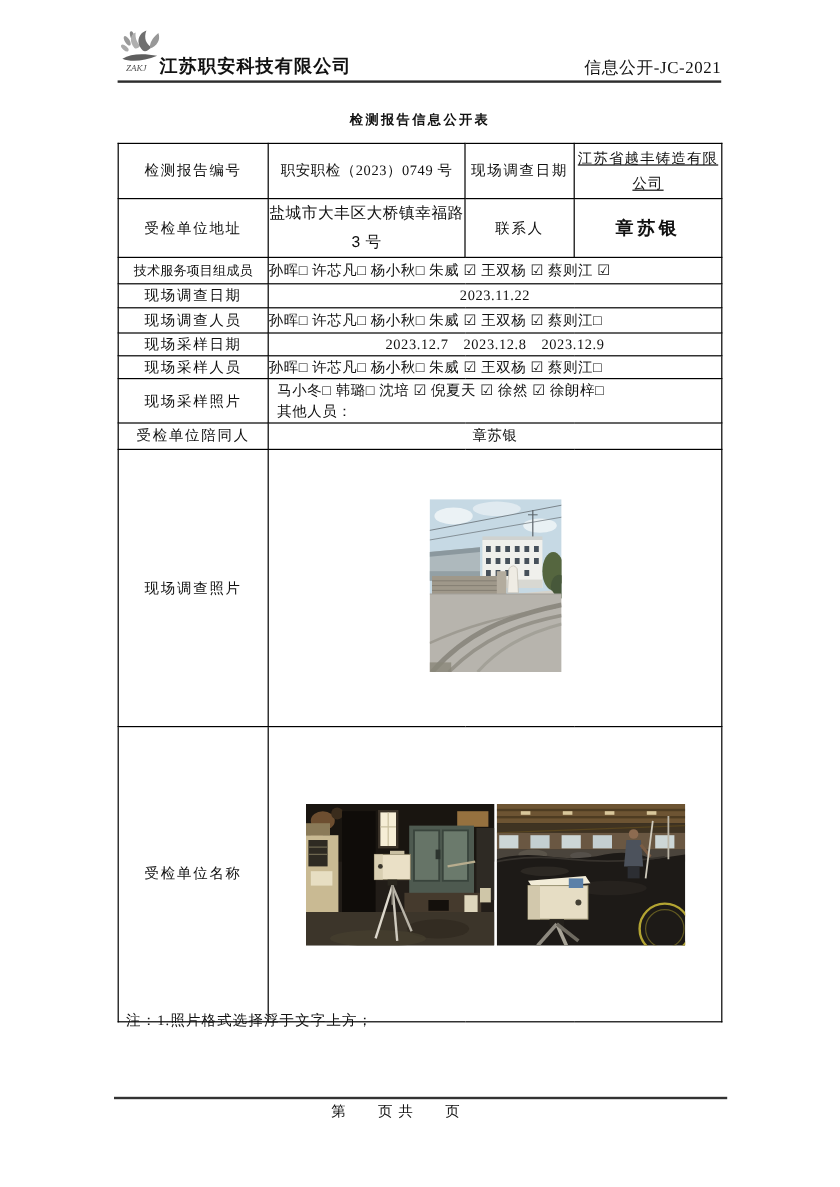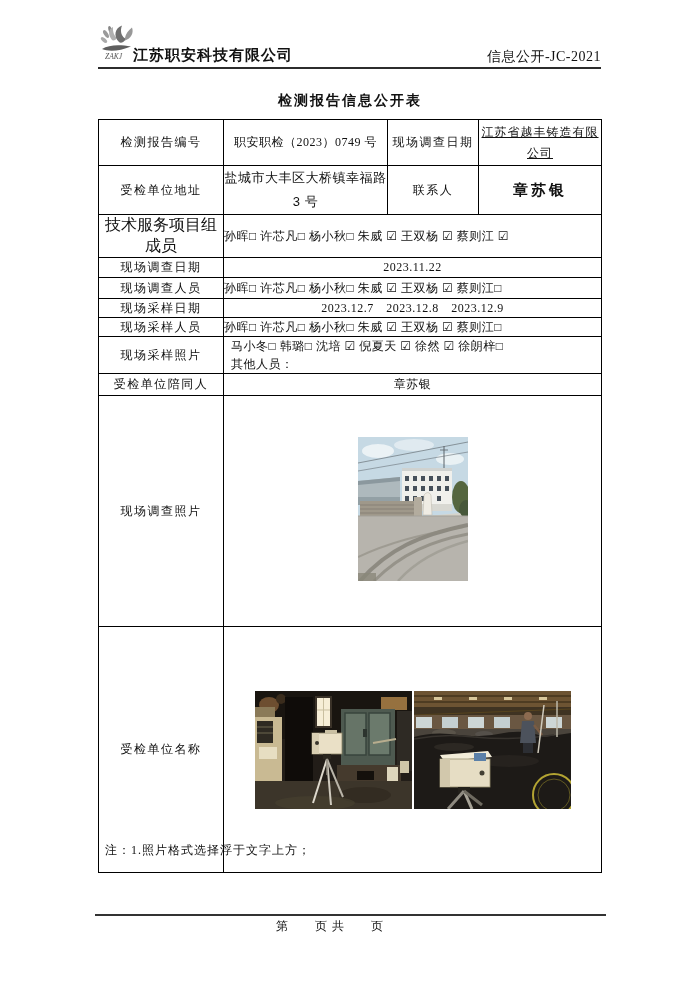--- a/index.html
+++ b/index.html
@@ -14,28 +14,28 @@
   .page{position:absolute;inset:0;}
 
   
   .logo{position:absolute;left:98px;top:25px;width:42px;height:40px;}
   .company{position:absolute;left:133px;top:46px;font-size:15px;font-weight:600;letter-spacing:1px;}
   .doc-code{position:absolute;left:400px;top:48px;width:201px;text-align:right;font-size:14px;letter-spacing:0.5px;}
   .header-rule{position:absolute;left:98px;top:67px;width:503px;height:2px;background:#2c2c2c;}
 
   
   .title{position:absolute;left:0;top:92px;width:700px;text-align:center;
-         font-size:14px;font-weight:bold;letter-spacing:2px;}
+         font-size:11px;font-weight:bold;letter-spacing:2px;}
 
   
   table.form{position:absolute;left:98px;top:119px;width:503px;
              border-collapse:collapse;table-layout:fixed;font-size:12px;padding-left:11px;}
   table.form td{border:1px solid #000;vertical-align:middle;padding:0;overflow:hidden;}
   .lab{text-align:center;letter-spacing:1.5px;}
-  .lab-tight{text-align:center;letter-spacing:0;font-size:16px;margin-top:24px;}
+  .lab-tight{text-align:center;letter-spacing:0;font-size:11px;margin-top:24px;}
   .val-c{text-align:center;letter-spacing:0.5px;}
   .chk{text-align:left;padding-left:7px;letter-spacing:0.5px;}
   .unit-name{text-align:center;padding:2px 12px;line-height:1.7;letter-spacing:1px;text-decoration:underline;}
   .addr{font-family:"Liberation Sans","DejaVu Sans",sans-serif;font-size:13px;
         text-align:center;padding:2px 16px;line-height:1.85;letter-spacing:0.5px;}
   .contact-val{font-weight:bold;font-size:15px;letter-spacing:3px;text-align:center;}
   .lab2line div{padding-left:7px;line-height:1.5;letter-spacing:0.5px;}
   .photo-cell{text-align:center;}
   .photo-pair{display:flex;justify-content:center;align-items:center;gap:2px;}
   svg{display:block;}

